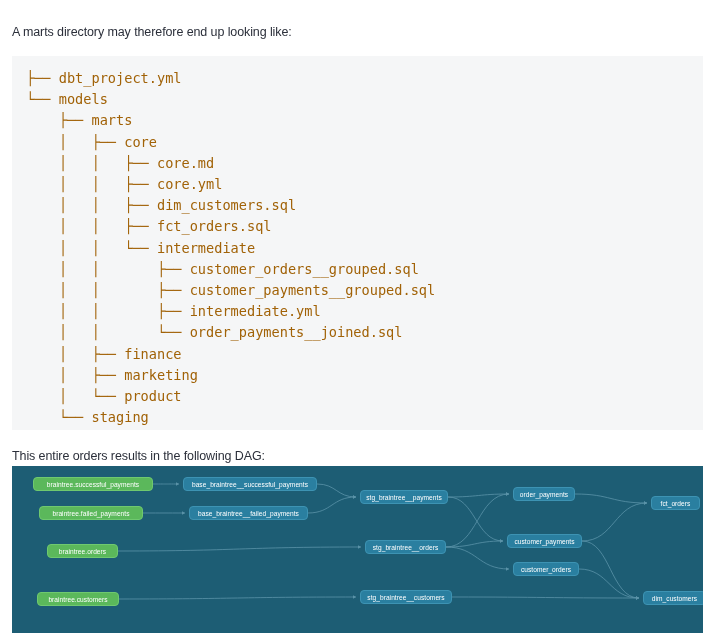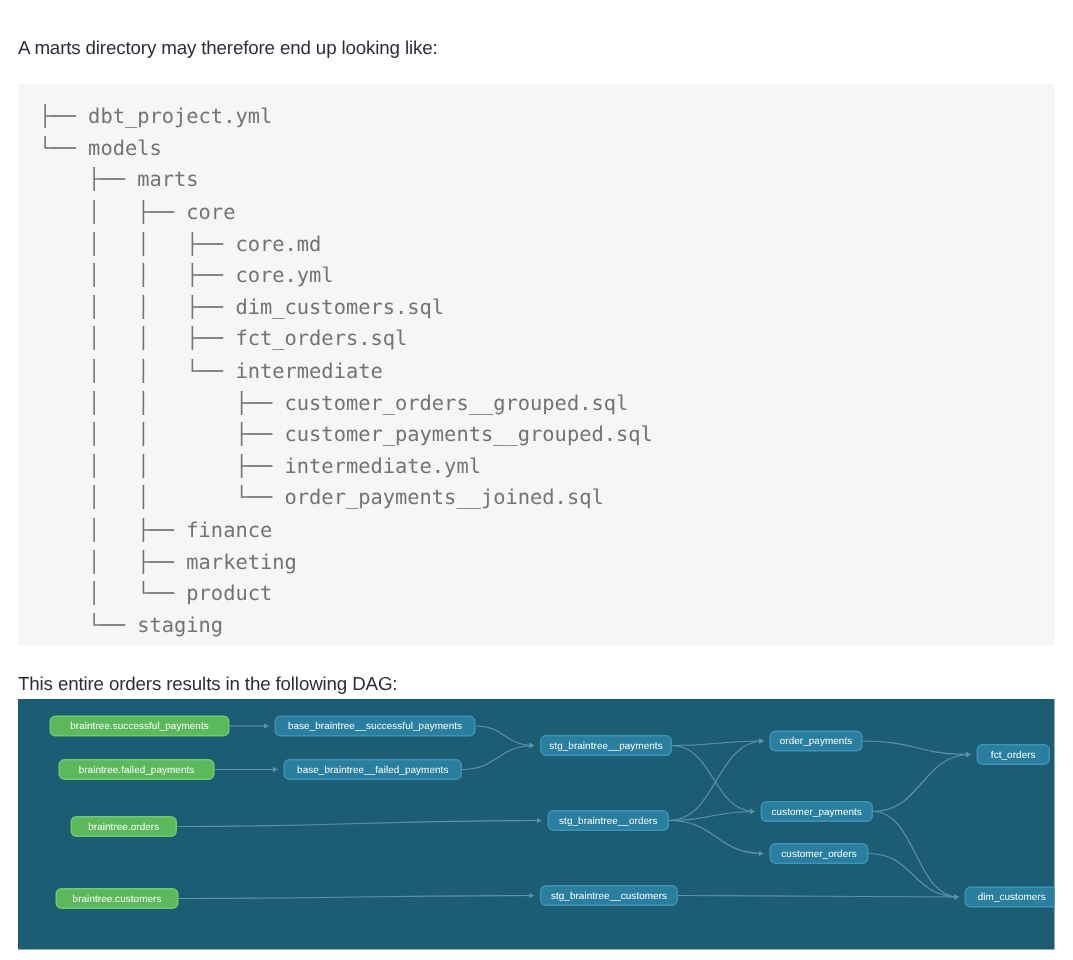--- a/index.html
+++ b/index.html
@@ -31,21 +31,21 @@
     width: 691px;
     height: 374px;
     background: #f5f6f7;
     padding: 12px 0 10px 14px;
     overflow: hidden;
   }
   .code-line {
     font-family: "DejaVu Sans Mono", "Liberation Mono", monospace;
     font-size: 13.6px;
     line-height: 21.2px;
-    color: #737373;
+    color: #a16207;
     white-space: pre;
     letter-spacing: 0px;
   }
 
   
   .dag-panel {
     position: absolute;
     left: 12px;
     top: 466px;
     width: 691px;

